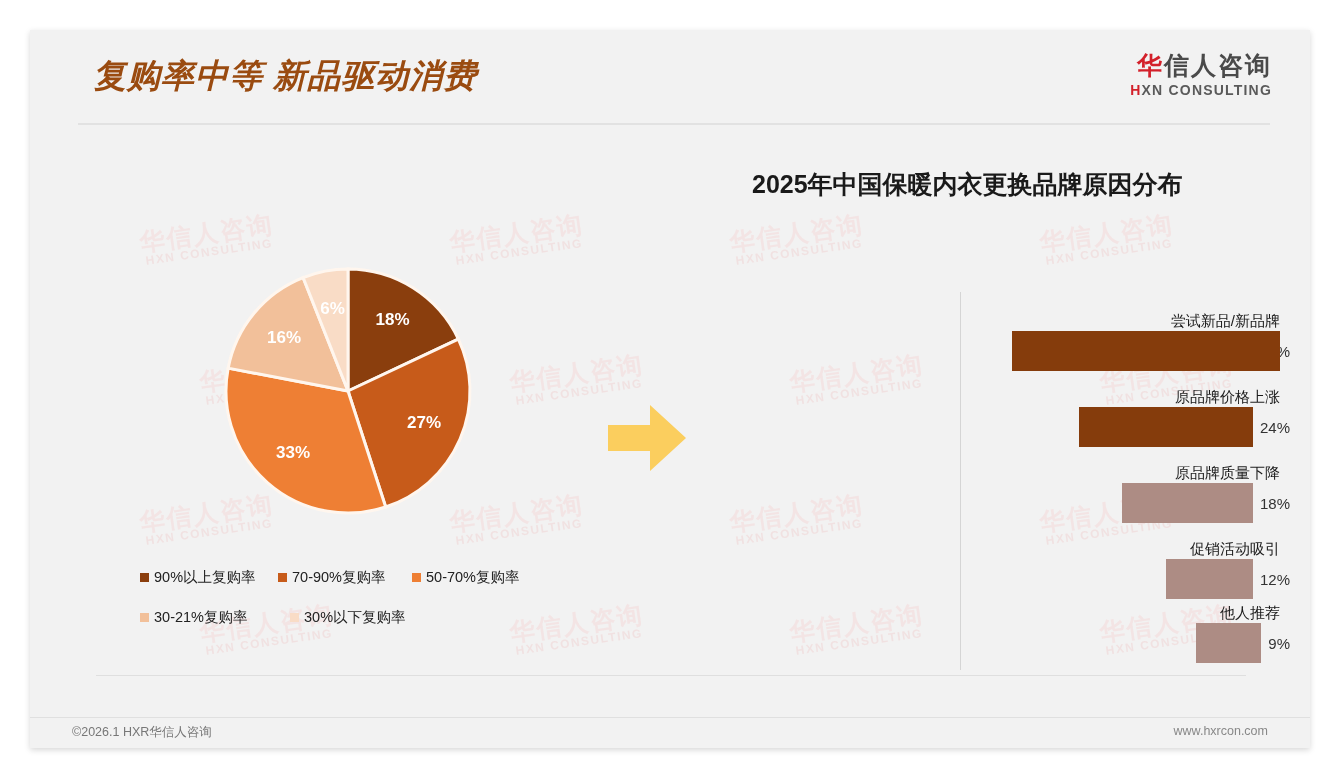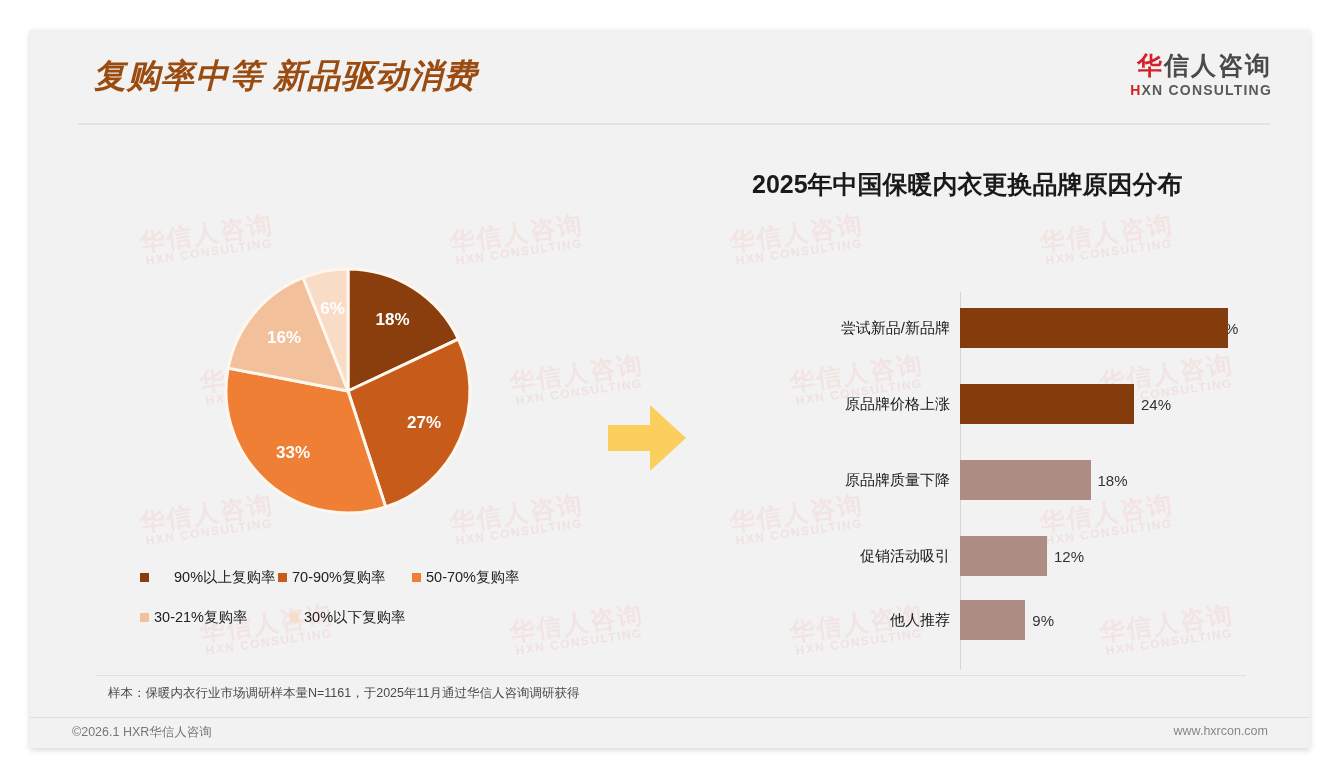--- a/index.html
+++ b/index.html
@@ -193,21 +193,22 @@
     width: 1px;
     height: 378px;
     background: #d5d5d5;
   }
   .bar-row {
     position: absolute;
     left: 0;
     height: 32px;
     width: 500px;
     display: flex;
-    align-items: center;
+    align-items: flex-end;
+    flex-direction: column;
   }
   .bar-cat {
     width: 160px;
     text-align: right;
     padding-right: 10px;
     font-size: 15px;
     color: #1a1a1a;
     white-space: nowrap;
     flex: none;
   }
@@ -380,21 +381,21 @@
         <text x="70.1" y="187.2" class="pie-label">33%</text>
         <path d="M 125 125 L 5.16 102.14 A 122 122 0 0 1 80.09 11.57 Z" fill="#F2C09A" stroke="#FFF6EE" stroke-width="3"></path>
         <text x="61.1" y="72.1" class="pie-label">16%</text>
         <path d="M 125 125 L 80.09 11.57 A 122 122 0 0 1 125.00 3.00 Z" fill="#F9DCC6" stroke="#FFF6EE" stroke-width="3"></path>
         <text x="109.5" y="43.5" class="pie-label">6%</text>
       </svg>
   </div>
 
   <div id="pie-legend">
       <div class="legend-row">
-        <div class="legend-item" style="width: 138px; gap: 20px;">
+        <div class="legend-item" style="width: 138px;">
           <span class="legend-swatch" style="background: rgb(138, 62, 13);"></span>
           <span class="legend-text">90%以上复购率</span>
         </div>
         <div class="legend-item" style="width: 134px;">
           <span class="legend-swatch" style="background: rgb(199, 91, 26);"></span>
           <span class="legend-text">70-90%复购率</span>
         </div>
         <div class="legend-item">
           <span class="legend-swatch" style="background: rgb(238, 127, 52);"></span>
           <span class="legend-text">50-70%复购率</span>
@@ -451,20 +452,19 @@
       <div class="bar-row" style="top: 312px;">
         <div class="bar-cat">他人推荐</div>
         <div class="bar-track">
           <div class="bar-fill" style="width: 65.3px; background: rgb(173, 140, 132);"></div>
           <div class="bar-val">9%</div>
         </div>
       </div>
     </div>
 
   <div id="footnote-rule"></div>
-  <div id="footnote">样本：保暖内衣行业市场调研样本量N=1161，于2025年11月通过华信人咨询调研获得</div>
   <div id="footer-rule"></div>
   <div id="footer">
     <div id="footer-left">©2026.1 HXR华信人咨询</div>
     <div id="footer-right">www.hxrcon.com</div>
   </div>
 
 </div>
 
 </body></html>

